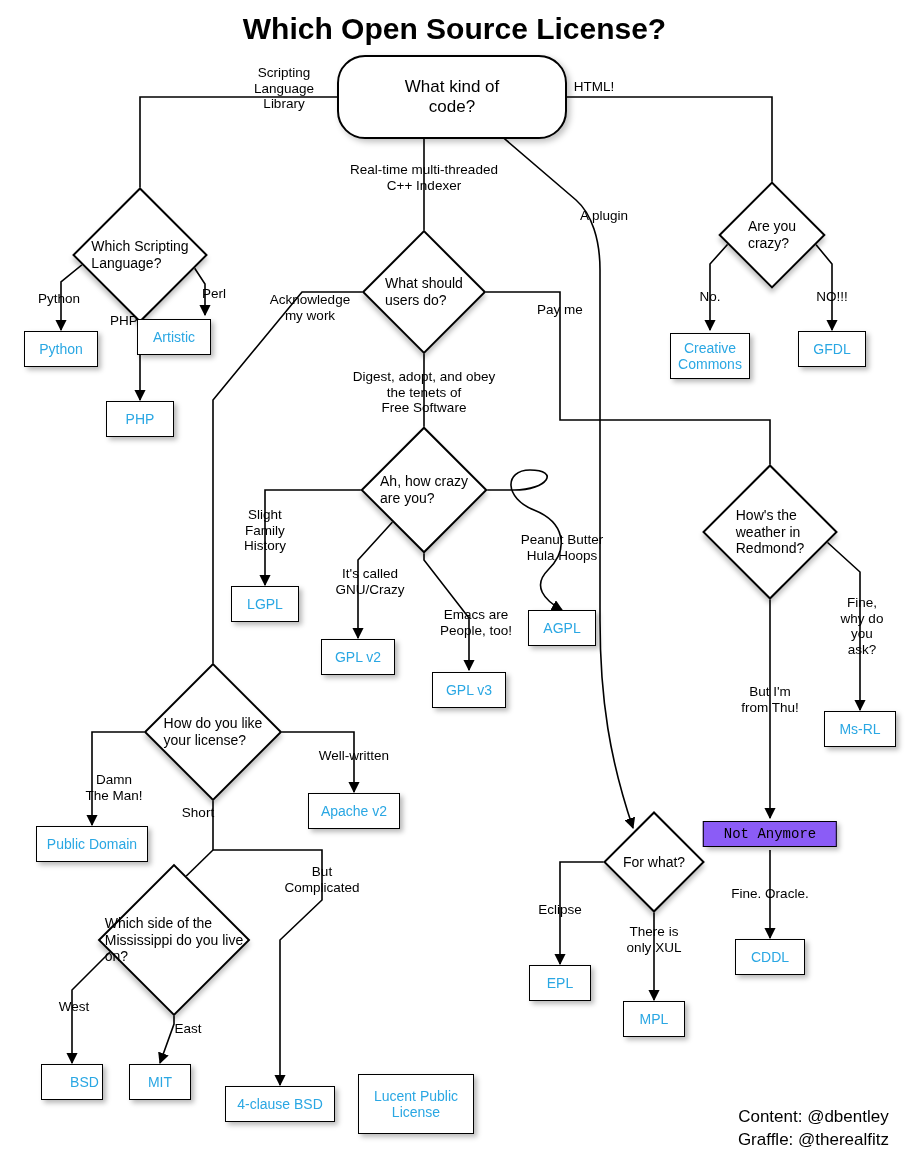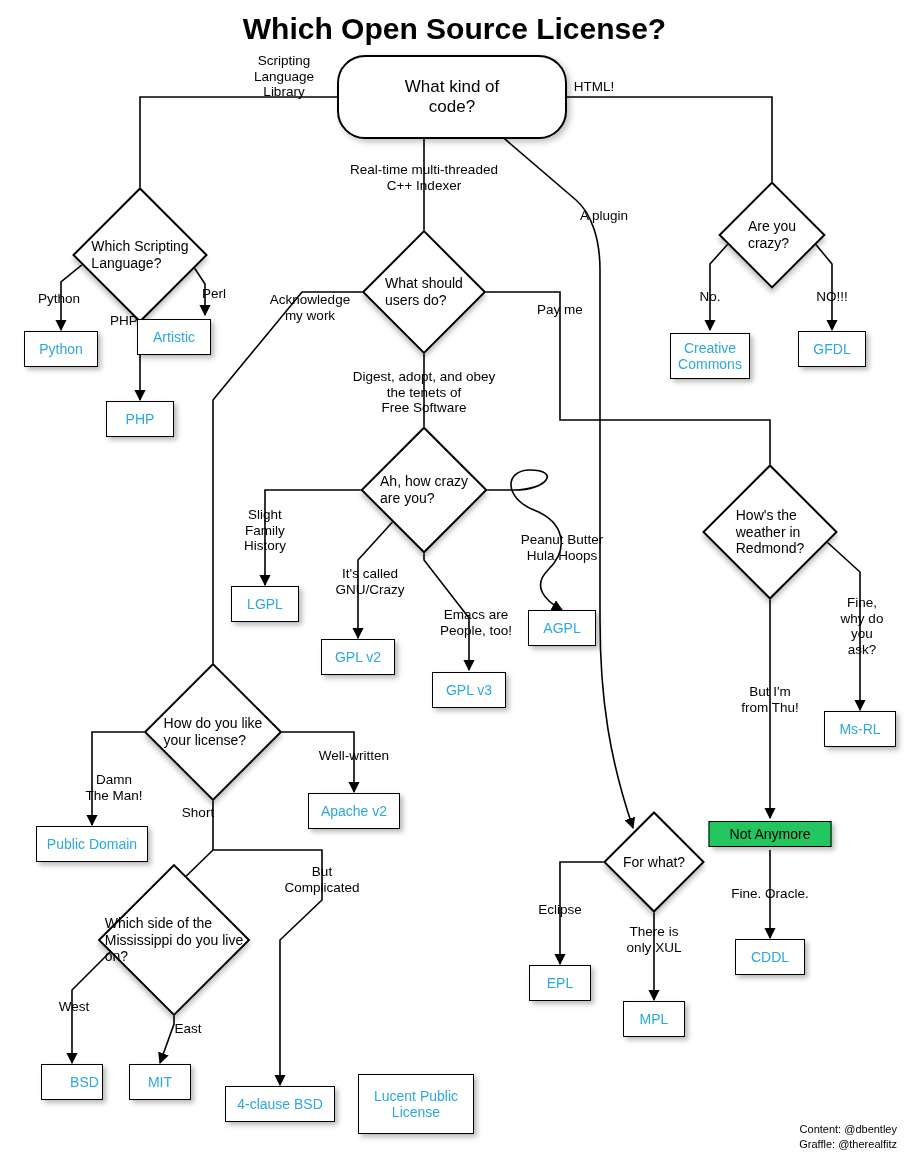--- a/index.html
+++ b/index.html
@@ -88,43 +88,44 @@
     justify-content: center;
     padding: 4px 6px;
     box-sizing: border-box;
     box-shadow: 3px 3px 5px rgba(0,0,0,0.28);
   }
   
   .plainbox {
     position: absolute;
     transform: translate(-50%, -50%);
     border: 1.5px solid #000;
-    background: #22c55e;
+    background: #8b5cf6;
     font-size: 14px;
     text-align: center;
     padding: 4px 20px;
     box-shadow: 3px 3px 5px rgba(0,0,0,0.28);
+    font-family: Liberation Mono, monospace;
   }
   
   .elabel {
     position: absolute;
     transform: translate(-50%, -50%);
     font-size: 13.5px;
     line-height: 1.15;
     text-align: center;
     white-space: pre-line;
     background: transparent;
     pointer-events: none;
   }
   .credits {
     position: absolute;
-    right: 12px;
+    right: 20px;
     bottom: 18px;
-    text-align: right;
-    font-size: 11px;
+    text-align: center;
+    font-size: 17px;
     line-height: 1.35;
   }
 </style>
 </head>
 <body>
 
 <div class="canvas">
 
   <svg class="edges">
     <defs>
@@ -252,21 +253,21 @@
   <div class="result" style="left:280px; top:1104px;width:110px;height:36px;">4-clause BSD</div>
   <div class="result" style="left:416px; top:1104px;width:116px;height:60px;">Lucent Public
 License</div>
   <div class="result" style="left:860px; top:729px; width:72px; height:36px;">Ms-RL</div>
   <div class="result" style="left:770px; top:957px; width:70px; height:36px;">CDDL</div>
   <div class="result" style="left:560px; top:983px; width:62px; height:36px;">EPL</div>
   <div class="result" style="left:654px; top:1019px;width:62px; height:36px;">MPL</div>
 
   <div class="plainbox" style="left:770px; top:834px;">Not Anymore</div>
 
-  <div class="elabel" style="left:284px; top:76px;">Scripting
+  <div class="elabel" style="left:284px; top:88px;">Scripting
 Language
 Library</div>
   <div class="elabel" style="left:594px; top:87px;">HTML!</div>
   <div class="elabel" style="left:424px; top:178px;">Real-time multi-threaded
 C++ Indexer</div>
   <div class="elabel" style="left:604px; top:216px;">A plugin</div>
   <div class="elabel" style="left:710px; top:297px;">No.</div>
   <div class="elabel" style="left:832px; top:297px;">NO!!!</div>
   <div class="elabel" style="left:59px;  top:299px;">Python</div>
   <div class="elabel" style="left:124px; top:321px;">PHP</div>

